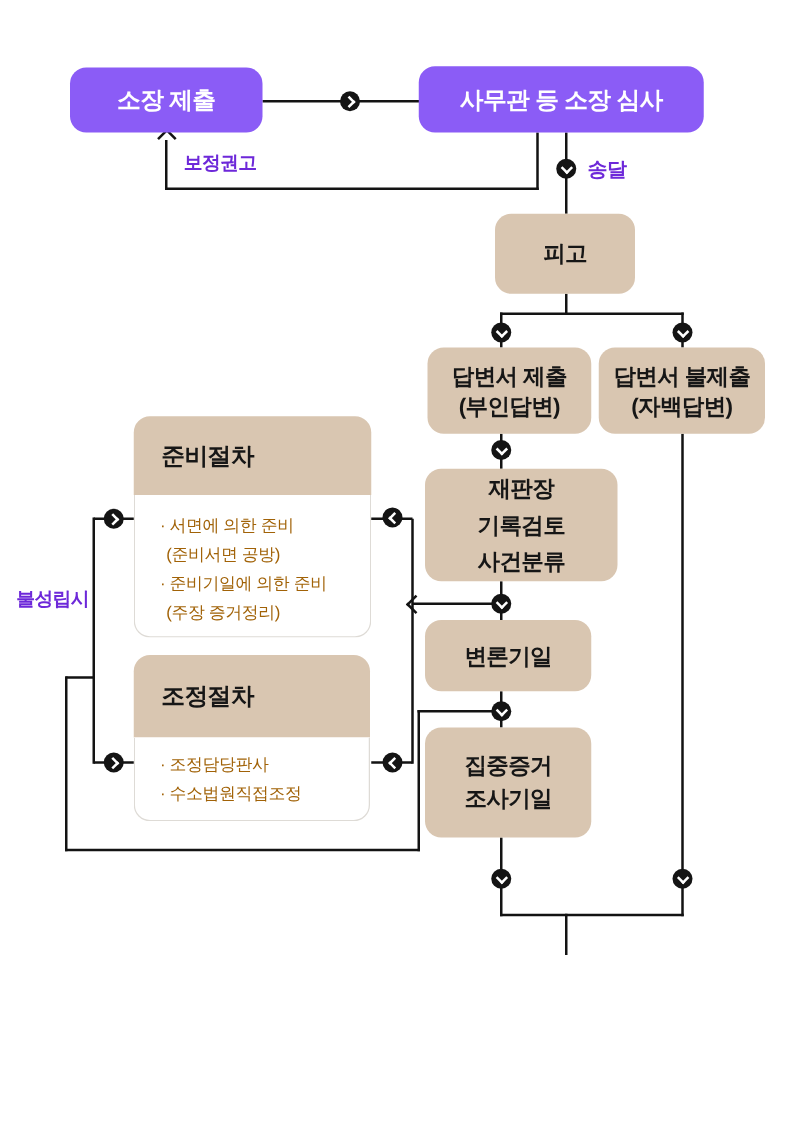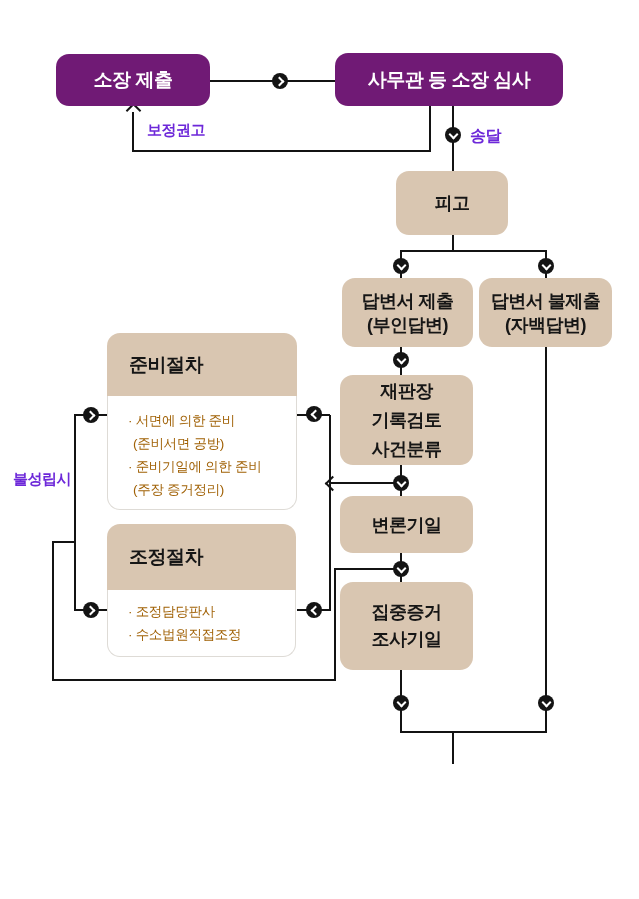--- a/index.html
+++ b/index.html
@@ -18,21 +18,21 @@
   .circ.left::after{left:6px;top:4.5px;border-left-width:2px;border-bottom-width:2px;transform:rotate(45deg);}
   
   .ah{position:absolute;width:9px;height:9px;z-index:2;}
   .ah.up{border-left:2px solid #131313;border-top:2px solid #131313;transform:rotate(45deg);}
   .ah.left{border-left:2px solid #131313;border-bottom:2px solid #131313;transform:rotate(45deg);}
   
   .node{
     position:absolute;display:flex;flex-direction:column;align-items:center;justify-content:center;
     text-align:center;font-weight:bold;letter-spacing:-0.5px;z-index:3;border-radius:13px;
   }
-  .node.black{background:#701a75;color:#ffffff;text-align:center;}
+  .node.black{background:#8b5cf6;color:#ffffff;text-align:center;}
   .node.beige{background:#d9c6b1;color:#161616;}
   .fs19{font-size:19px;}
   .fs18{font-size:18px;}
   .fs17{font-size:18px;line-height:24px;}
   .lh27{line-height:27px;}
   .lh29{line-height:29px;}
   
   .card{position:absolute;z-index:3;}
   .card .hd{
     background:#d9c6b1;border-radius:13px 13px 0 0;display:flex;align-items:center;
@@ -113,21 +113,21 @@
   <div class="node beige fs17" style="left:342px;top:278px;width:131px;height:69px;">
     <span>답변서 제출</span>
     <span>(부인답변)</span>
   </div>
 
   <div class="node beige fs17" style="left:479px;top:278px;width:133px;height:69px;">
     <span>답변서 불제출</span>
     <span>(자백답변)</span>
   </div>
 
-  <div class="node beige fs17 lh29" style="left:340px;top:375px;width:133px;height:90px;">
+  <div class="node beige fs17 lh29" style="left:340px;top:375px;width:154px;height:90px;">
     <span>재판장</span>
     <span>기록검토</span>
     <span>사건분류</span>
   </div>
 
   <div class="node beige fs18" style="left:340px;top:496px;width:133px;height:57px;">
     <span>변론기일</span>
   </div>
 
   <div class="node beige fs18 lh27" style="left:340px;top:582px;width:133px;height:88px;">

